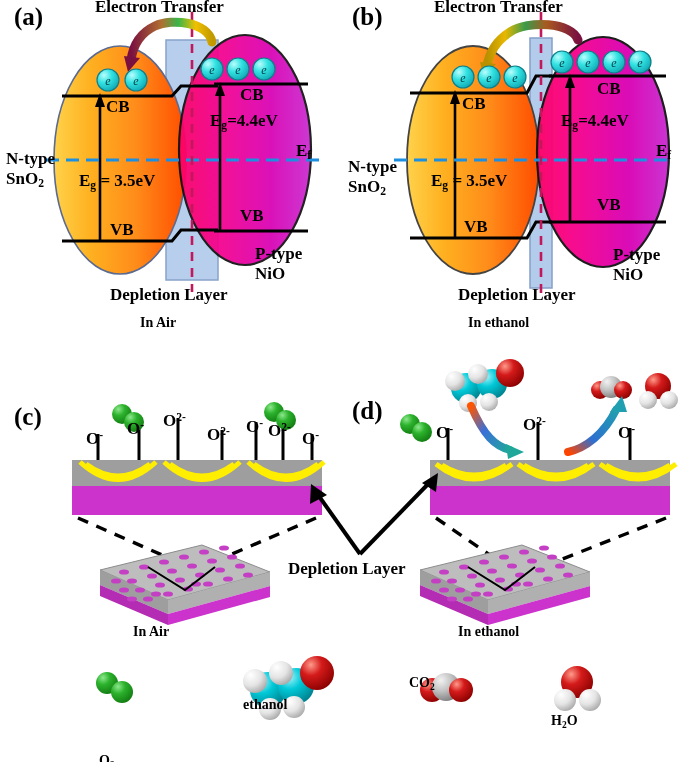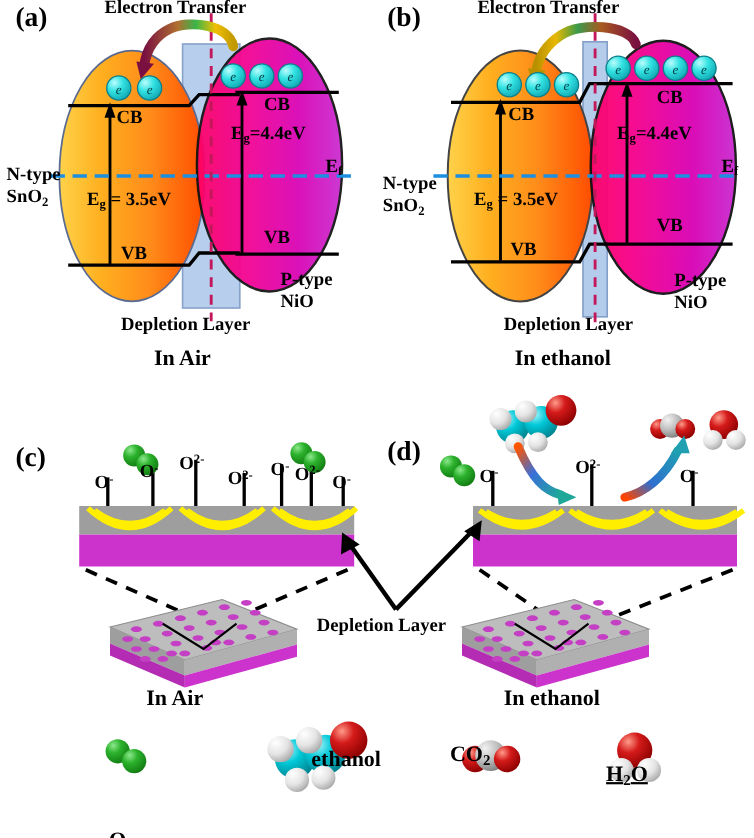--- a/index.html
+++ b/index.html
@@ -1,21 +1,21 @@
 <!DOCTYPE html>
 <html><head>
 <meta charset="utf-8">
 <style>
   html,body{margin:0;padding:0;background:#fff;}
   body{width:685px;height:762px;position:relative;overflow:hidden;
        font-family:"Liberation Serif",serif;color:#000;}
   .fig{position:absolute;left:0;top:0;width:685px;height:762px;}
   .lbl{position:absolute;font-weight:bold;white-space:nowrap;line-height:1.05;}
   .panel-tag{font-size:25px;font-family:"Liberation Serif",serif;}
-  .big{font-size:20px;}
+  .big{font-size:14px;}
   .med{font-size:17px;}
   sub{font-size:.68em;vertical-align:-.28em;}
   sup{font-size:.68em;vertical-align:.42em;}
   svg{display:block;}
 </style>
 </head>
 <body>
 
 <div class="fig">
 
@@ -429,17 +429,17 @@
 
 <div class="lbl panel-tag" style="left:352px;top:398px;">(d)</div>
 <div class="lbl med" style="left:436px;top:424px;"><span>O</span><sup>-</sup></div>
 <div class="lbl med" style="left:523px;top:416px;"><span>O</span><sup>2-</sup></div>
 <div class="lbl med" style="left:618px;top:424px;"><span>O</span><sup>-</sup></div>
 <div class="lbl big" style="left:458px;top:625px;">In ethanol</div>
 
 <div class="lbl med" style="left:288px;top:560px;">Depletion Layer</div>
 
 <div class="lbl big" style="left:99px;top:754px;"><span>O</span><sub>2</sub></div>
-<div class="lbl big" style="left:243px;top:680px;margin-left:40px;">ethanol</div>
+<div class="lbl big" style="left:243px;top:698px;">ethanol</div>
 <div class="lbl big" style="left:409px;top:676px;"><span>CO</span><sub>2</sub></div>
-<div class="lbl big" style="left:551px;top:694px;text-decoration:underline;"><span>H</span><sub>2</sub><span>O</span></div>
+<div class="lbl big" style="left:551px;top:714px;"><span>H</span><sub>2</sub><span>O</span></div>
 
 </div>
 
 </body></html>

